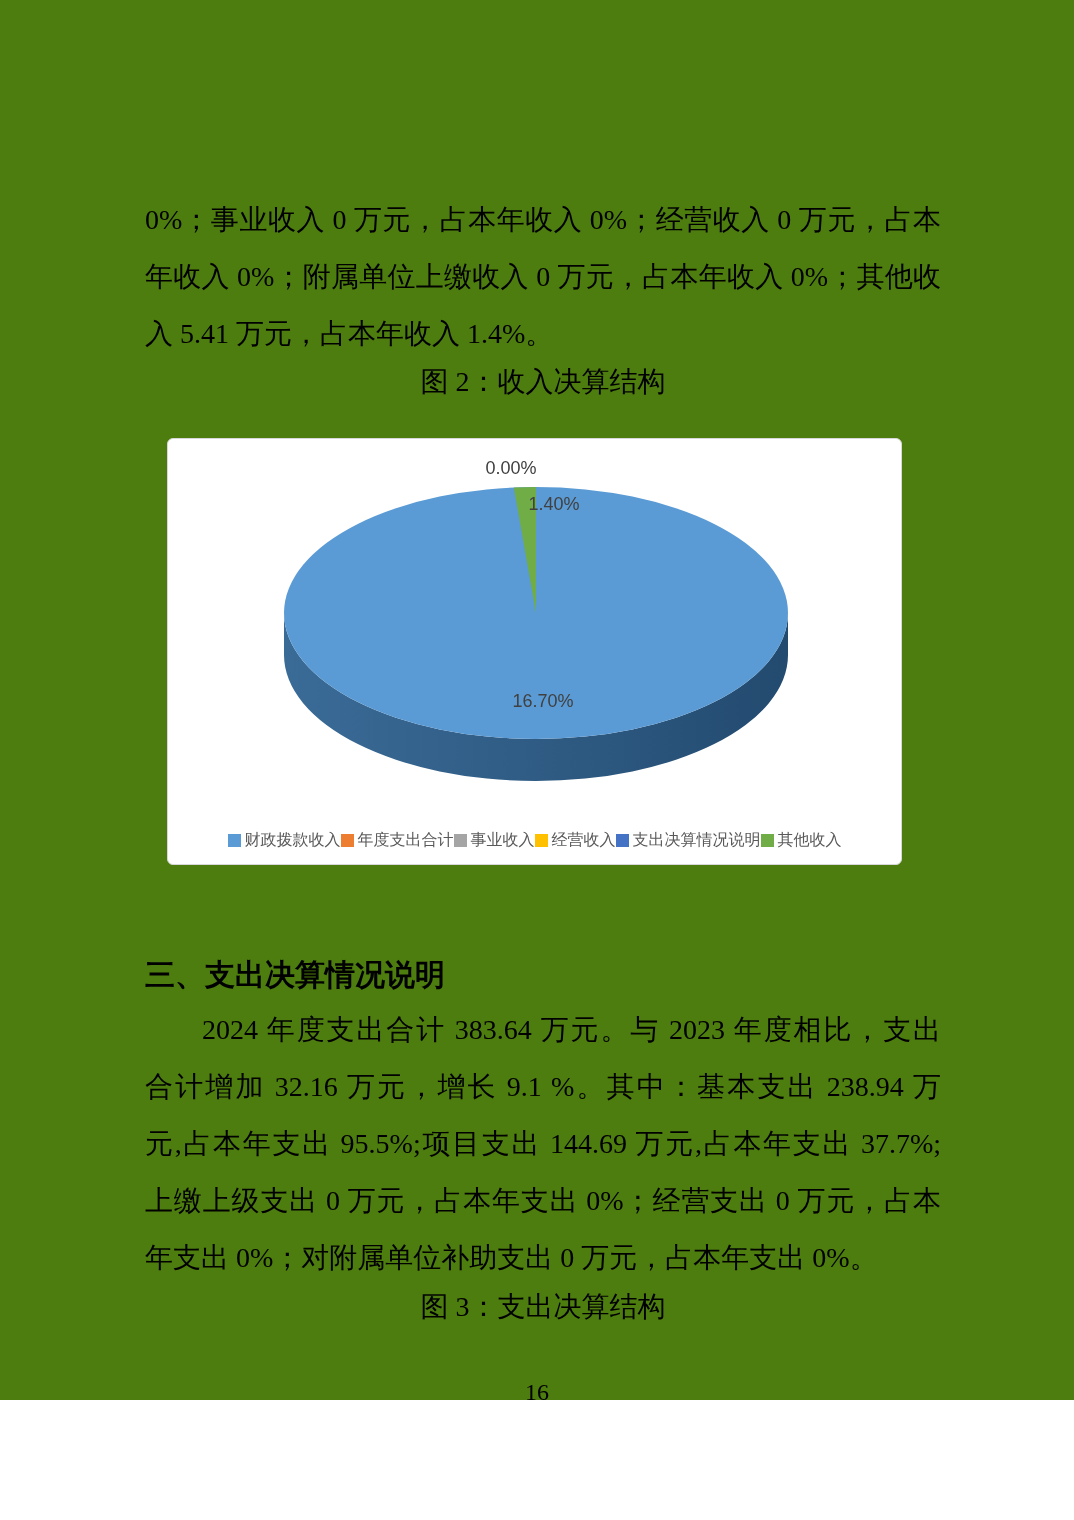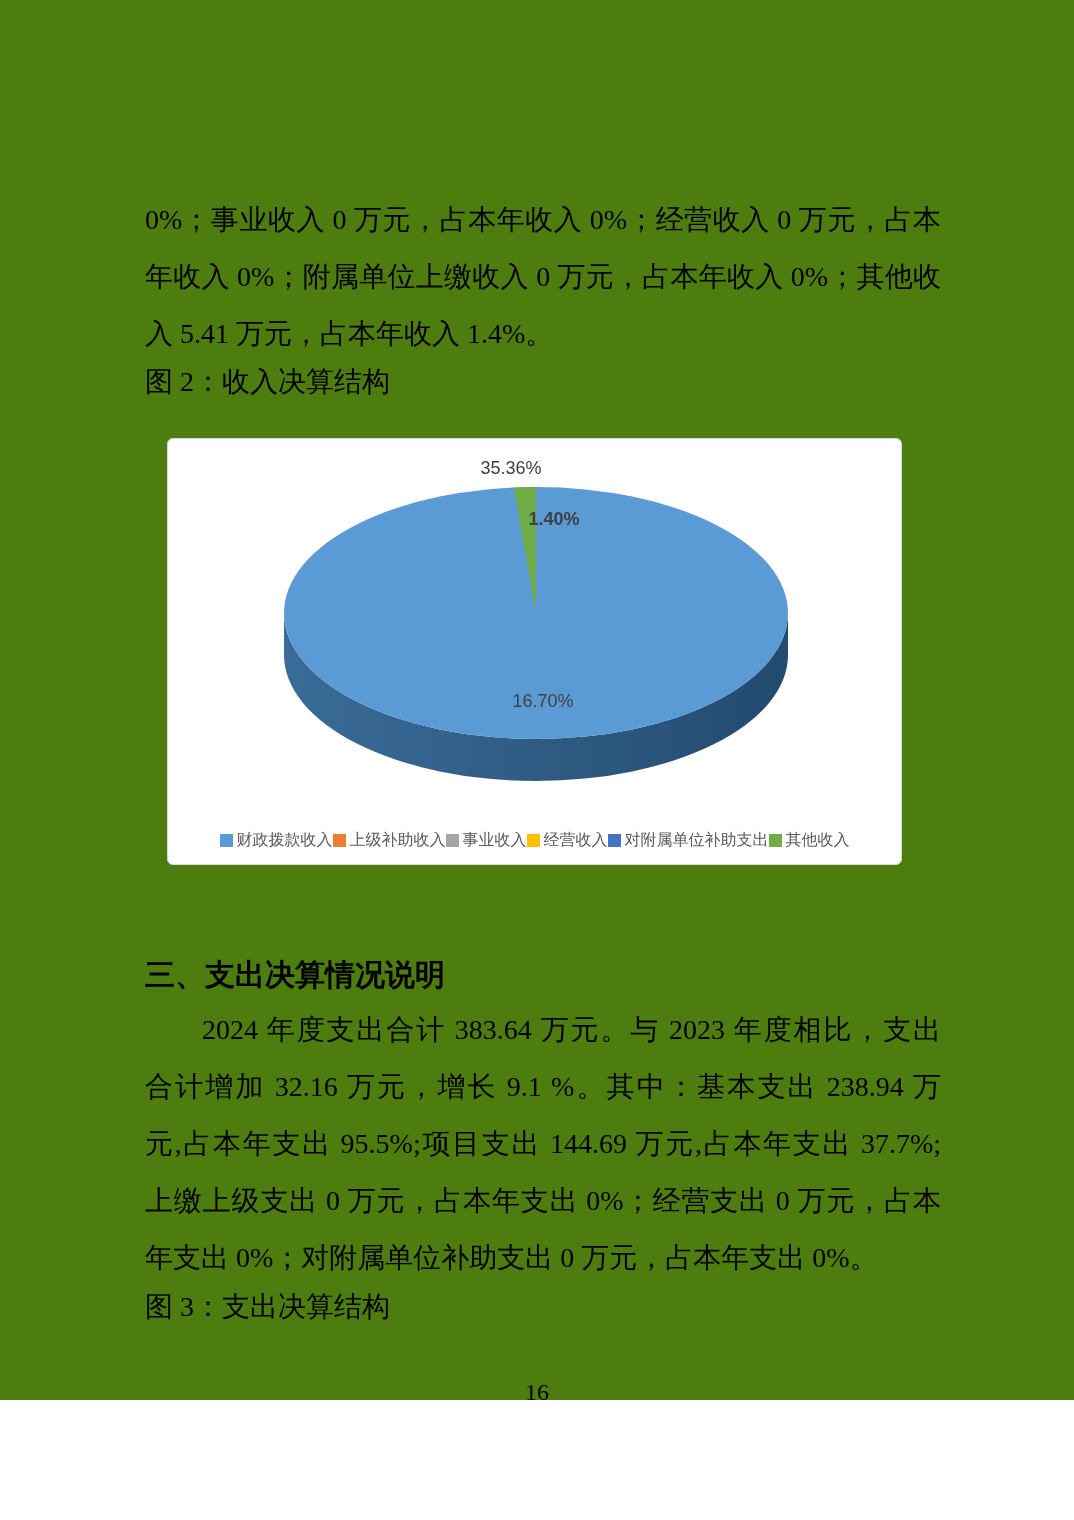--- a/index.html
+++ b/index.html
@@ -7,38 +7,38 @@
     position:relative;width:1074px;height:1400px;background:#4d7c0f;
     font-family:"Liberation Serif","DejaVu Serif",serif;color:#000;
     overflow:hidden;
   }
   
   .textblock{position:absolute;left:145px;width:796px;font-size:28px;}
   .tline{height:57px;line-height:57px;white-space:nowrap;}
   .tline.just{white-space:normal;text-align:justify;text-align-last:justify;}
   .tline.indent{padding-left:57px;}
   
-  .caption{position:absolute;left:145px;width:796px;text-align:left;
+  .caption{position:absolute;left:145px;width:796px;text-align:center;
            font-size:28px;line-height:40px;}
   .sec-heading{position:absolute;left:145px;width:796px;font-size:30px;
                line-height:40px;font-weight:bold;
                font-family:"Liberation Sans","DejaVu Sans",sans-serif;margin-top:32px;}
   
   .chart-box{
     position:absolute;left:167px;top:438px;width:735px;height:427px;
     background:#ffffff;border:1px solid #d8d8d8;border-radius:6px;
     box-sizing:border-box;
   }
   .chart-box svg{position:absolute;left:0;top:0;}
   .pie-label{
     position:absolute;font-family:"Liberation Sans","DejaVu Sans",sans-serif;
     font-size:18px;color:#404040;text-align:center;line-height:20px;
   }
   .lbl-zero{left:303px;top:19px;width:80px;}
-  .lbl-green{left:346px;top:70px;width:80px;font-weight:bold;}
+  .lbl-green{left:346px;top:55px;width:80px;}
   .lbl-blue{left:328px;top:252px;width:94px;}
   .legend{
     position:absolute;left:0;right:0;top:390px;height:22px;
     display:flex;justify-content:center;align-items:center;
     font-family:"Liberation Sans","DejaVu Sans",sans-serif;
     font-size:16px;color:#595959;white-space:nowrap;
   }
   .legend-item{display:flex;align-items:center;gap:4px;}
   .swatch{width:13px;height:13px;display:inline-block;flex:none;}
   
@@ -68,44 +68,44 @@
         </linearGradient>
       </defs>
 
       <path d="M 116 174 L 116 216 A 252 126 0 0 0 620 216 L 620 174 A 252 126 0 0 1 116 174 Z" fill="url(#sideGrad)"></path>
 
       <ellipse cx="368" cy="174" rx="252" ry="126" fill="#5B9BD5"></ellipse>
 
       <path d="M 368 174 L 345.8 48.5 A 252 126 0 0 1 368 48 Z" fill="#70AD47"></path>
     </svg>
 
-    <div class="pie-label lbl-zero">35.36%</div>
+    <div class="pie-label lbl-zero">0.00%</div>
     <div class="pie-label lbl-green">1.40%</div>
     <div class="pie-label lbl-blue">16.70%</div>
 
     <div class="legend">
       <span class="legend-item">
         <span class="swatch" style="background-color: rgb(91, 155, 213);"></span>
         <span>财政拨款收入</span>
       </span>
       <span class="legend-item">
         <span class="swatch" style="background-color: rgb(237, 125, 49);"></span>
-        <span>上级补助收入</span>
+        <span>年度支出合计</span>
       </span>
       <span class="legend-item">
         <span class="swatch" style="background-color: rgb(165, 165, 165);"></span>
         <span>事业收入</span>
       </span>
       <span class="legend-item">
         <span class="swatch" style="background-color: rgb(255, 192, 0);"></span>
         <span>经营收入</span>
       </span>
       <span class="legend-item">
         <span class="swatch" style="background-color: rgb(68, 114, 196);"></span>
-        <span>对附属单位补助支出</span>
+        <span>支出决算情况说明</span>
       </span>
       <span class="legend-item">
         <span class="swatch" style="background-color: rgb(112, 173, 71);"></span>
         <span>其他收入</span>
       </span>
     </div>
   </figure>
 
   <div class="sec-heading" style="top:923px;">三、支出决算情况说明</div>
 

